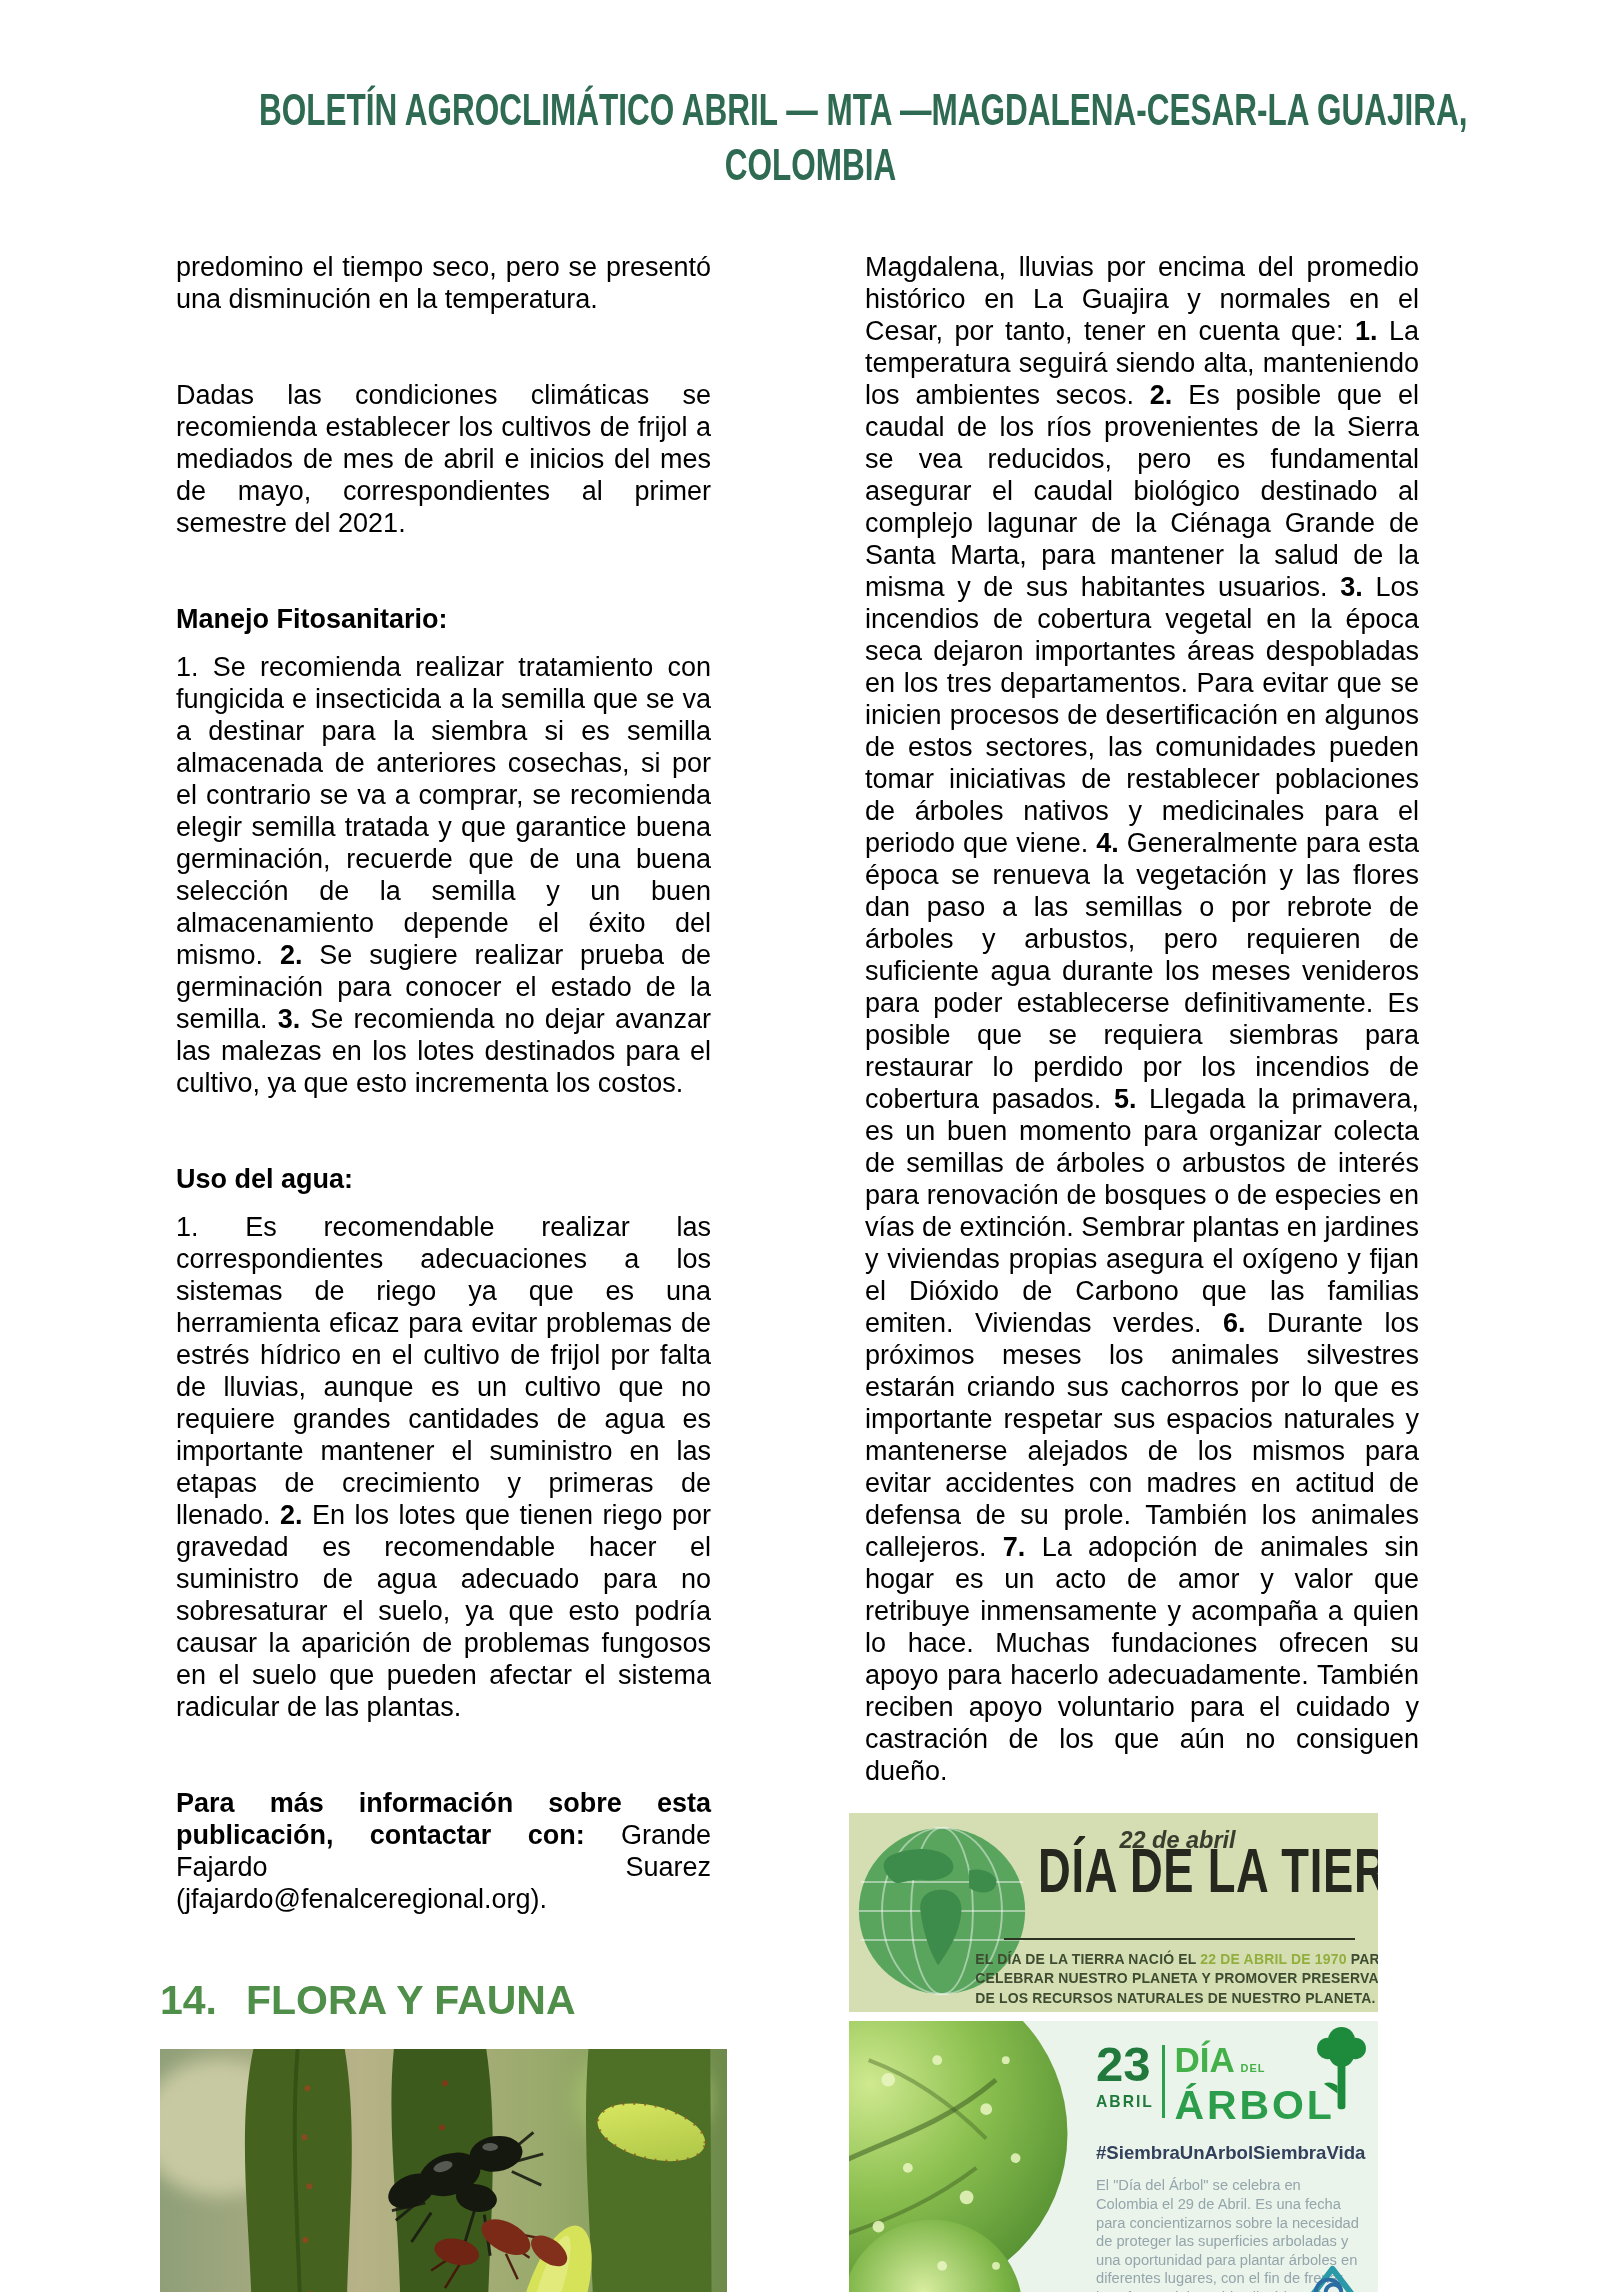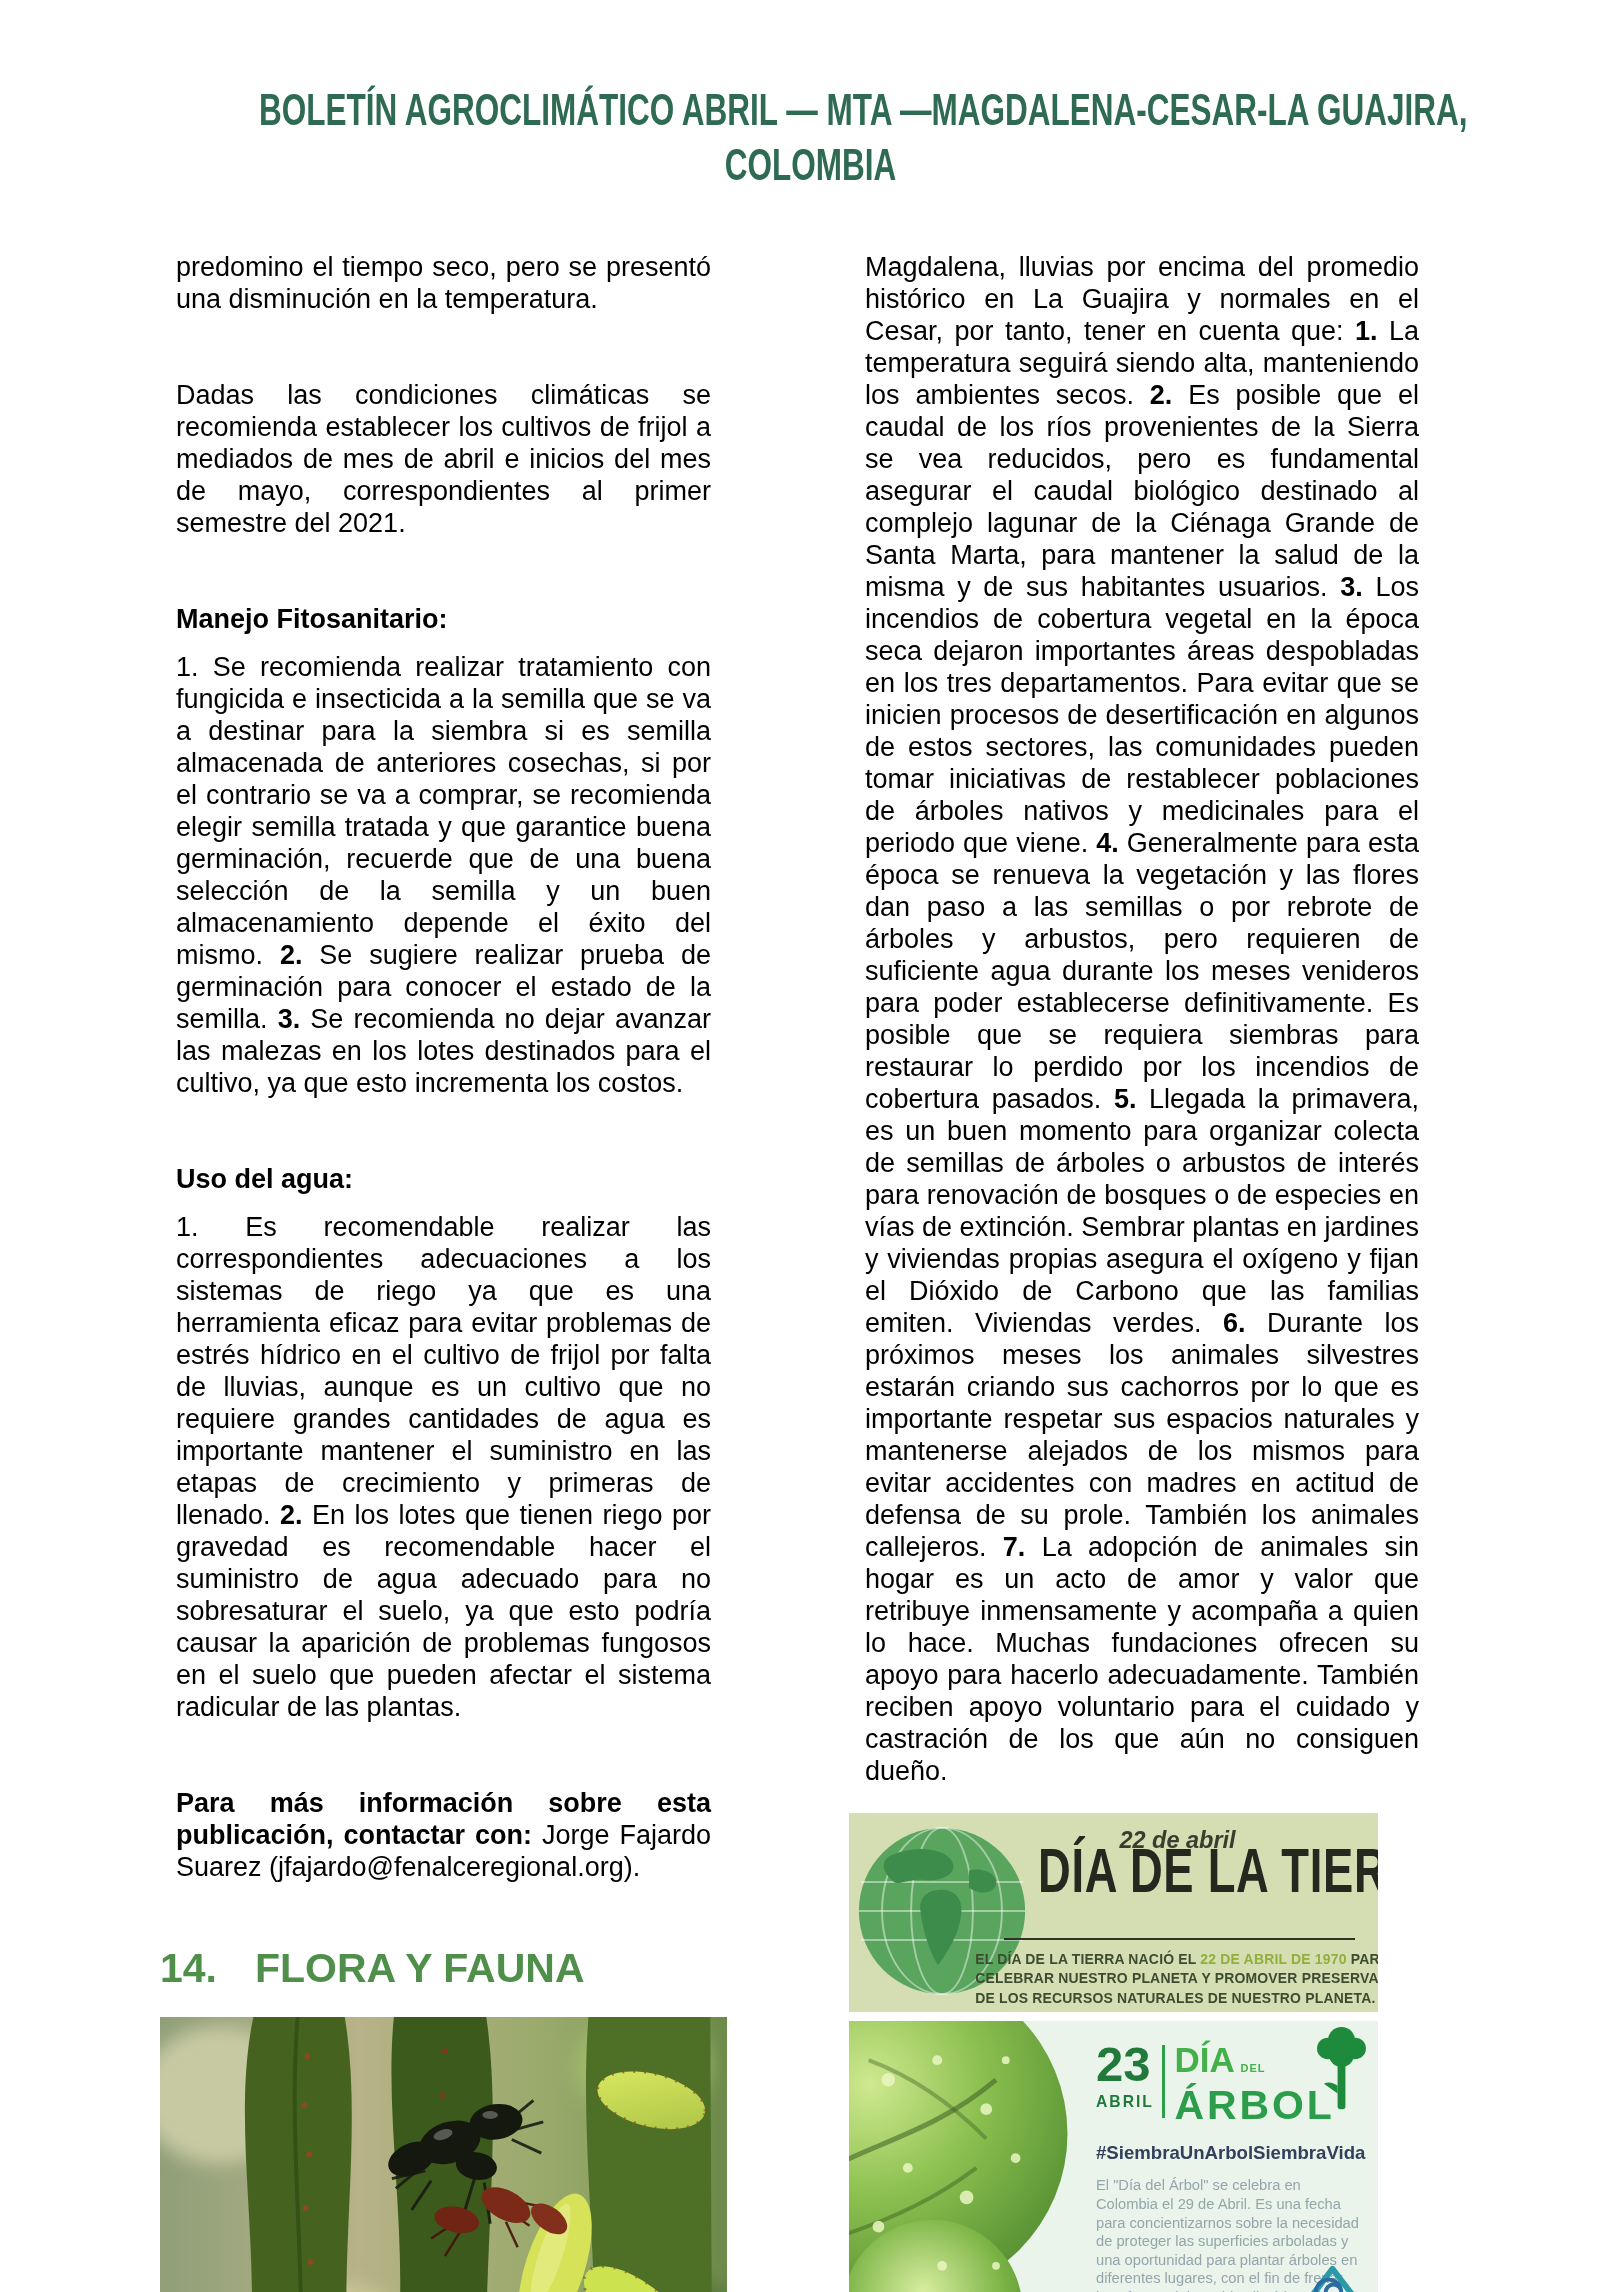--- a/index.html
+++ b/index.html
@@ -11,21 +11,21 @@
   .hdr .tl span{display:inline-block;transform:scaleX(.70);transform-origin:50% 50%;}
   
   .col{position:absolute;top:235px;font-size:27px;line-height:32px;text-align:justify;}
   .col p{margin:16px;}
   .col-left{left:160px;width:567px;}
   .col-right{left:849px;width:586px;}
   .sp{height:32px;}
   .bh{font-weight:700;}
   b{font-weight:700;}
   
-  .h-green{display:flex;gap:38px;color:#4f8f4a;font-size:41px;line-height:45px;font-weight:700;
+  .h-green{display:flex;gap:29px;color:#4f8f4a;font-size:41px;line-height:45px;font-weight:700;
            margin:63px 0 25.5px 0;text-align:left;}
   
   .photo{display:block;width:567px;height:388px;}
   .caption{color:#4f8f4a;font-weight:700;margin-top:15.7px;line-height:41px;}
   
   .banner-earth{position:relative;width:529px;height:199px;background:#d4deb2;margin-top:25.5px;overflow:hidden;}
   .globe{position:absolute;left:5.9px;top:11.8px;}
   .be-date{position:absolute;left:167px;width:323px;top:11.8px;font-style:italic;font-size:23.5px;
            color:#3a3d2e;font-weight:600;text-align:center;}
   .be-title{position:absolute;left:108px;width:416px;top:41px;text-align:center;white-space:nowrap;}
@@ -67,21 +67,21 @@
     <p>predomino el tiempo seco, pero se presentó una disminución en la temperatura.</p>
     <div class="sp"></div>
     <p>Dadas las condiciones climáticas se recomienda establecer los cultivos de frijol a mediados de mes de abril e inicios del mes de mayo, correspondientes al primer semestre del 2021.</p>
     <div class="sp"></div>
     <p class="bh">Manejo Fitosanitario:</p>
     <p><span>1. Se recomienda realizar tratamiento con fungicida e insecticida a la semilla que se va a destinar para la siembra si es semilla almacenada de anteriores cosechas, si por el contrario se va a comprar, se recomienda elegir semilla tratada y que garantice buena germinación, recuerde que de una buena selección de la semilla y un buen almacenamiento depende el éxito del mismo. </span><b>2.</b><span> Se sugiere realizar prueba de germinación para conocer el estado de la semilla. </span><b>3.</b><span> Se recomienda no dejar avanzar las malezas en los lotes destinados para el cultivo, ya que esto incrementa los costos.</span></p>
     <div class="sp"></div>
     <p class="bh">Uso del agua:</p>
     <p><span>1. Es recomendable realizar las correspondientes adecuaciones a los sistemas de riego ya que es una herramienta eficaz para evitar problemas de estrés hídrico en el cultivo de frijol por falta de lluvias, aunque es un cultivo que no requiere grandes cantidades de agua es importante mantener el suministro en las etapas de crecimiento y primeras de llenado. </span><b>2.</b><span> En los lotes que tienen riego por gravedad es recomendable hacer el suministro de agua adecuado para no sobresaturar el suelo, ya que esto podría causar la aparición de problemas fungosos en el suelo que pueden afectar el sistema radicular de las plantas.</span></p>
     <div class="sp"></div>
-    <p><b>Para más información sobre esta publicación, contactar con:</b><span> Jorge Fajardo Suarez (jfajardo@fenalceregional.org).</span></p>
+    <p><b>Para más información sobre esta publicación, contactar con:</b><span> Grande Fajardo Suarez (jfajardo@fenalceregional.org).</span></p>
 
     <div class="h-green">
       <span>14.</span>
       <span>FLORA Y FAUNA</span>
     </div>
 
     <svg class="photo" viewBox="0 0 577 396" preserveAspectRatio="none">
       <defs>
         <linearGradient id="bgg" x1="0" y1="0" x2="1" y2="0">
           <stop offset="0" stop-color="#8f9f78"></stop>

